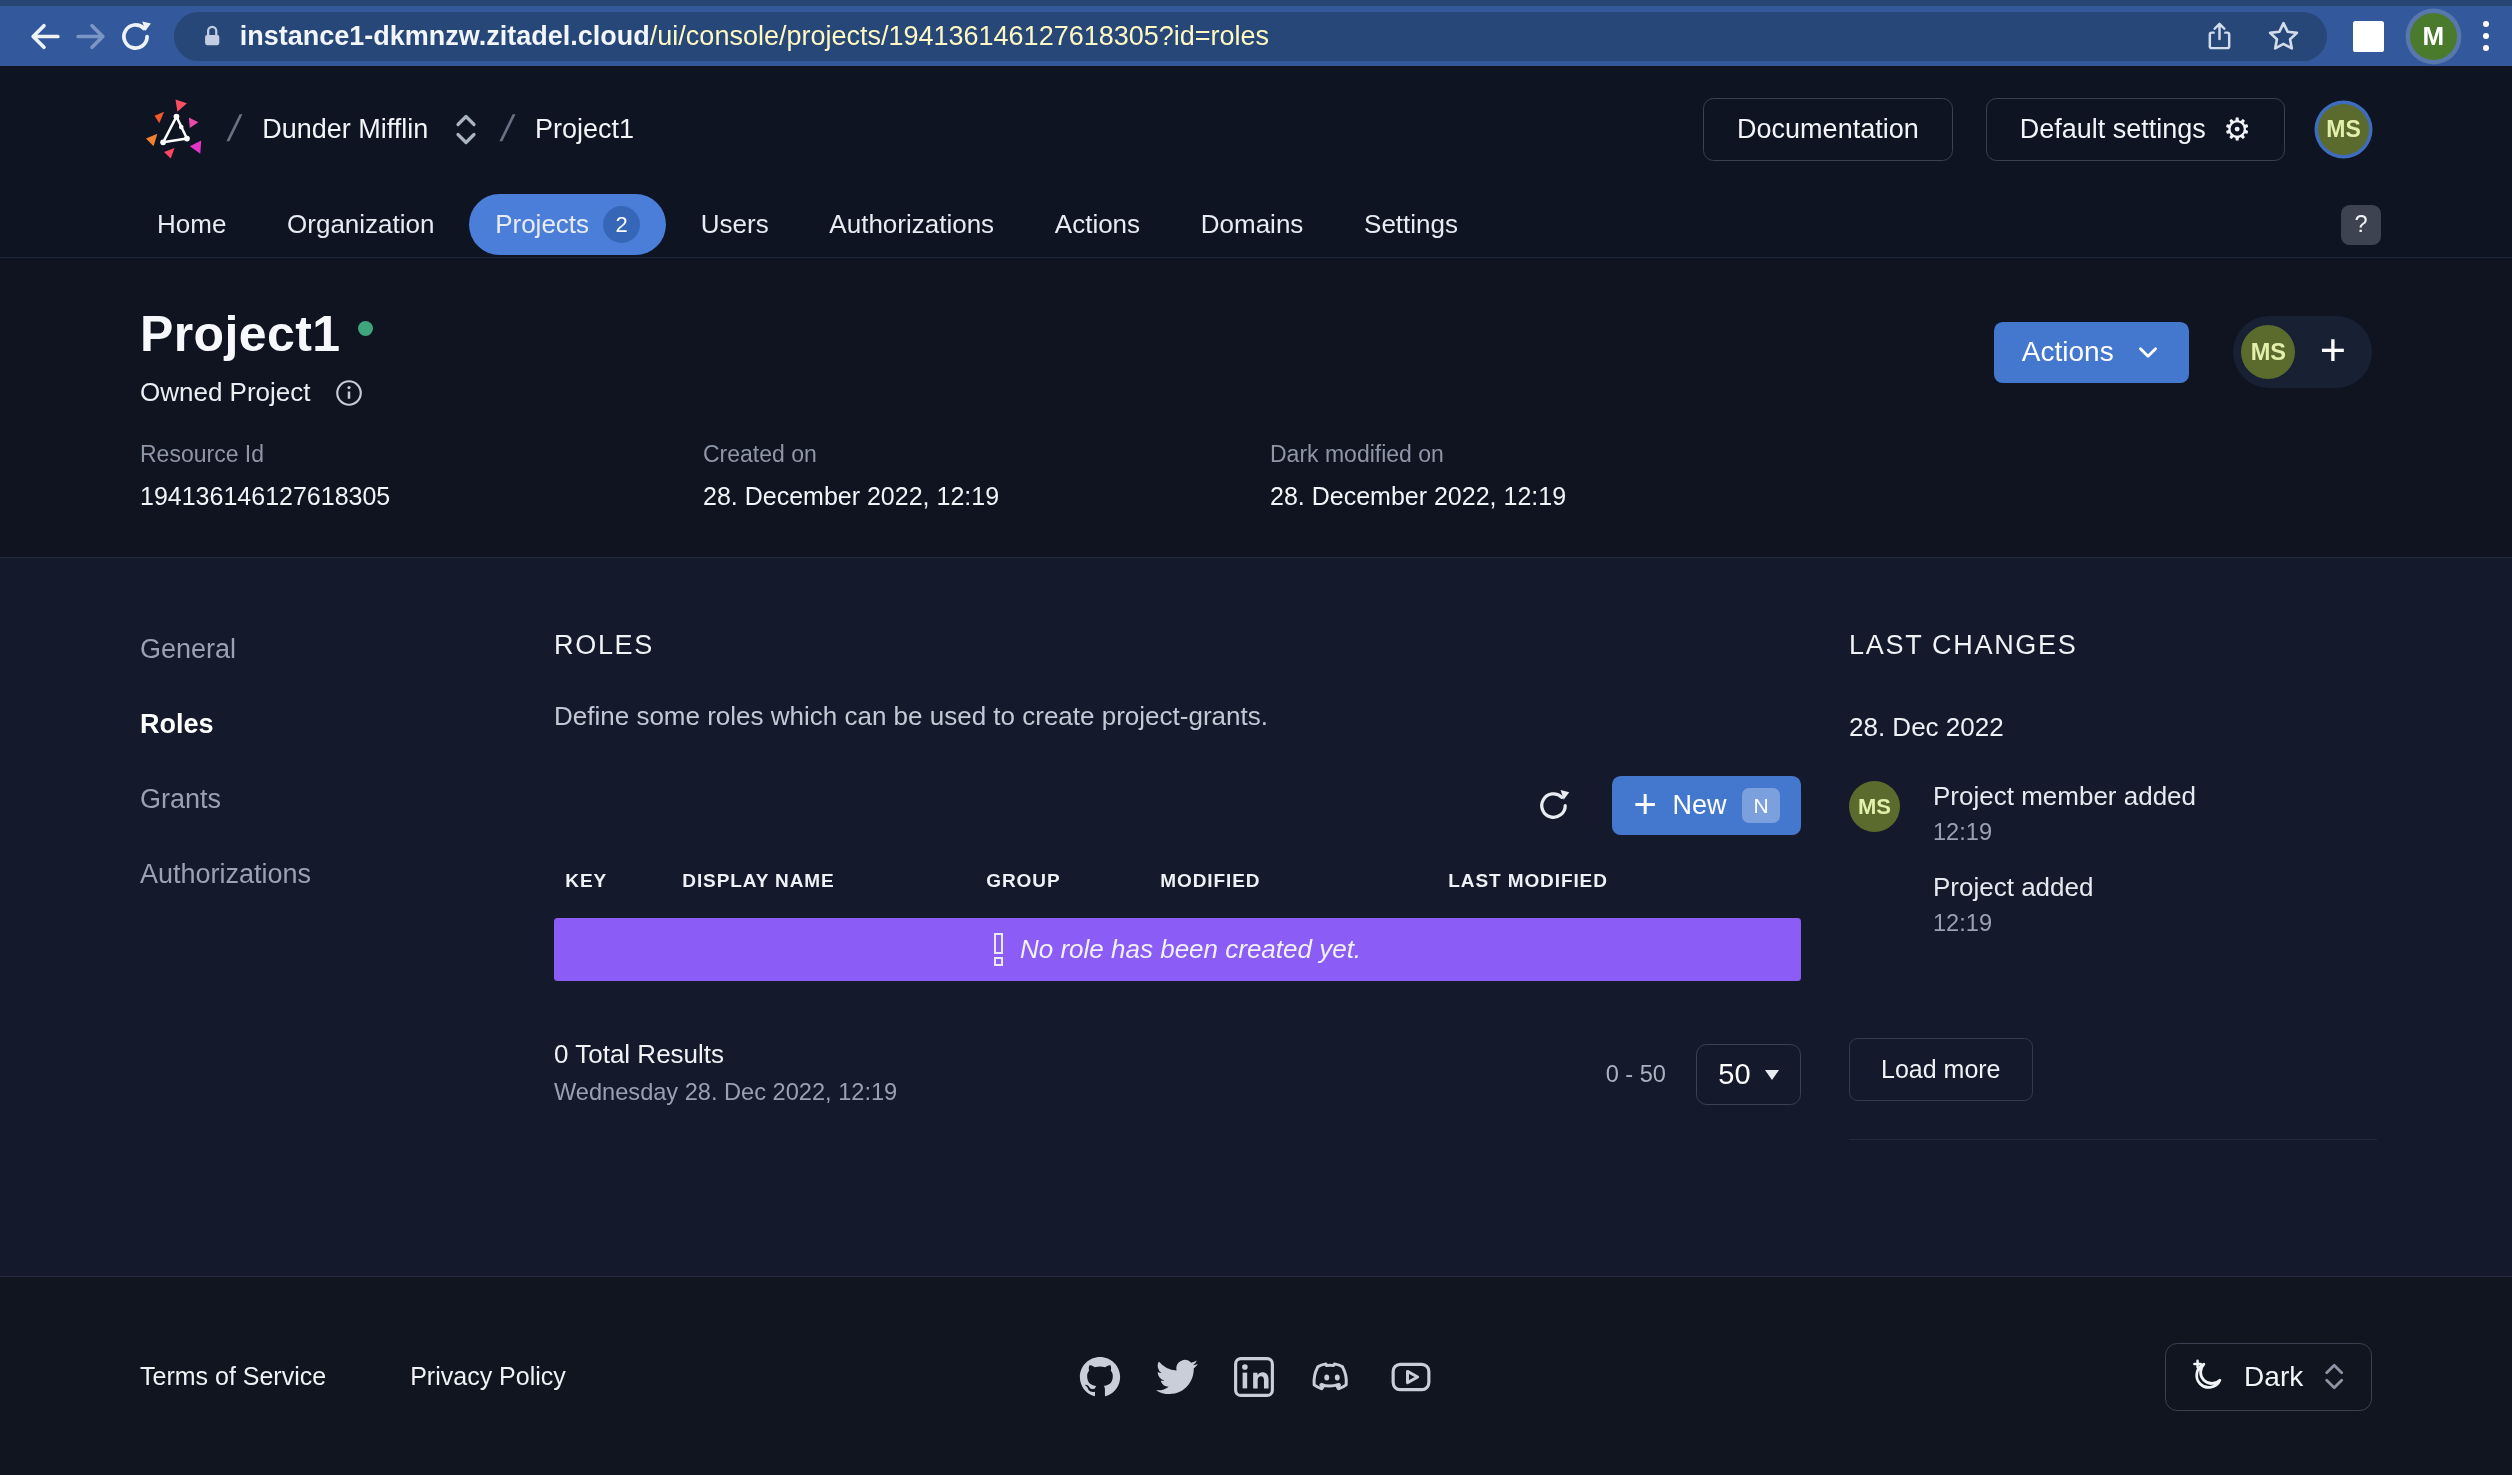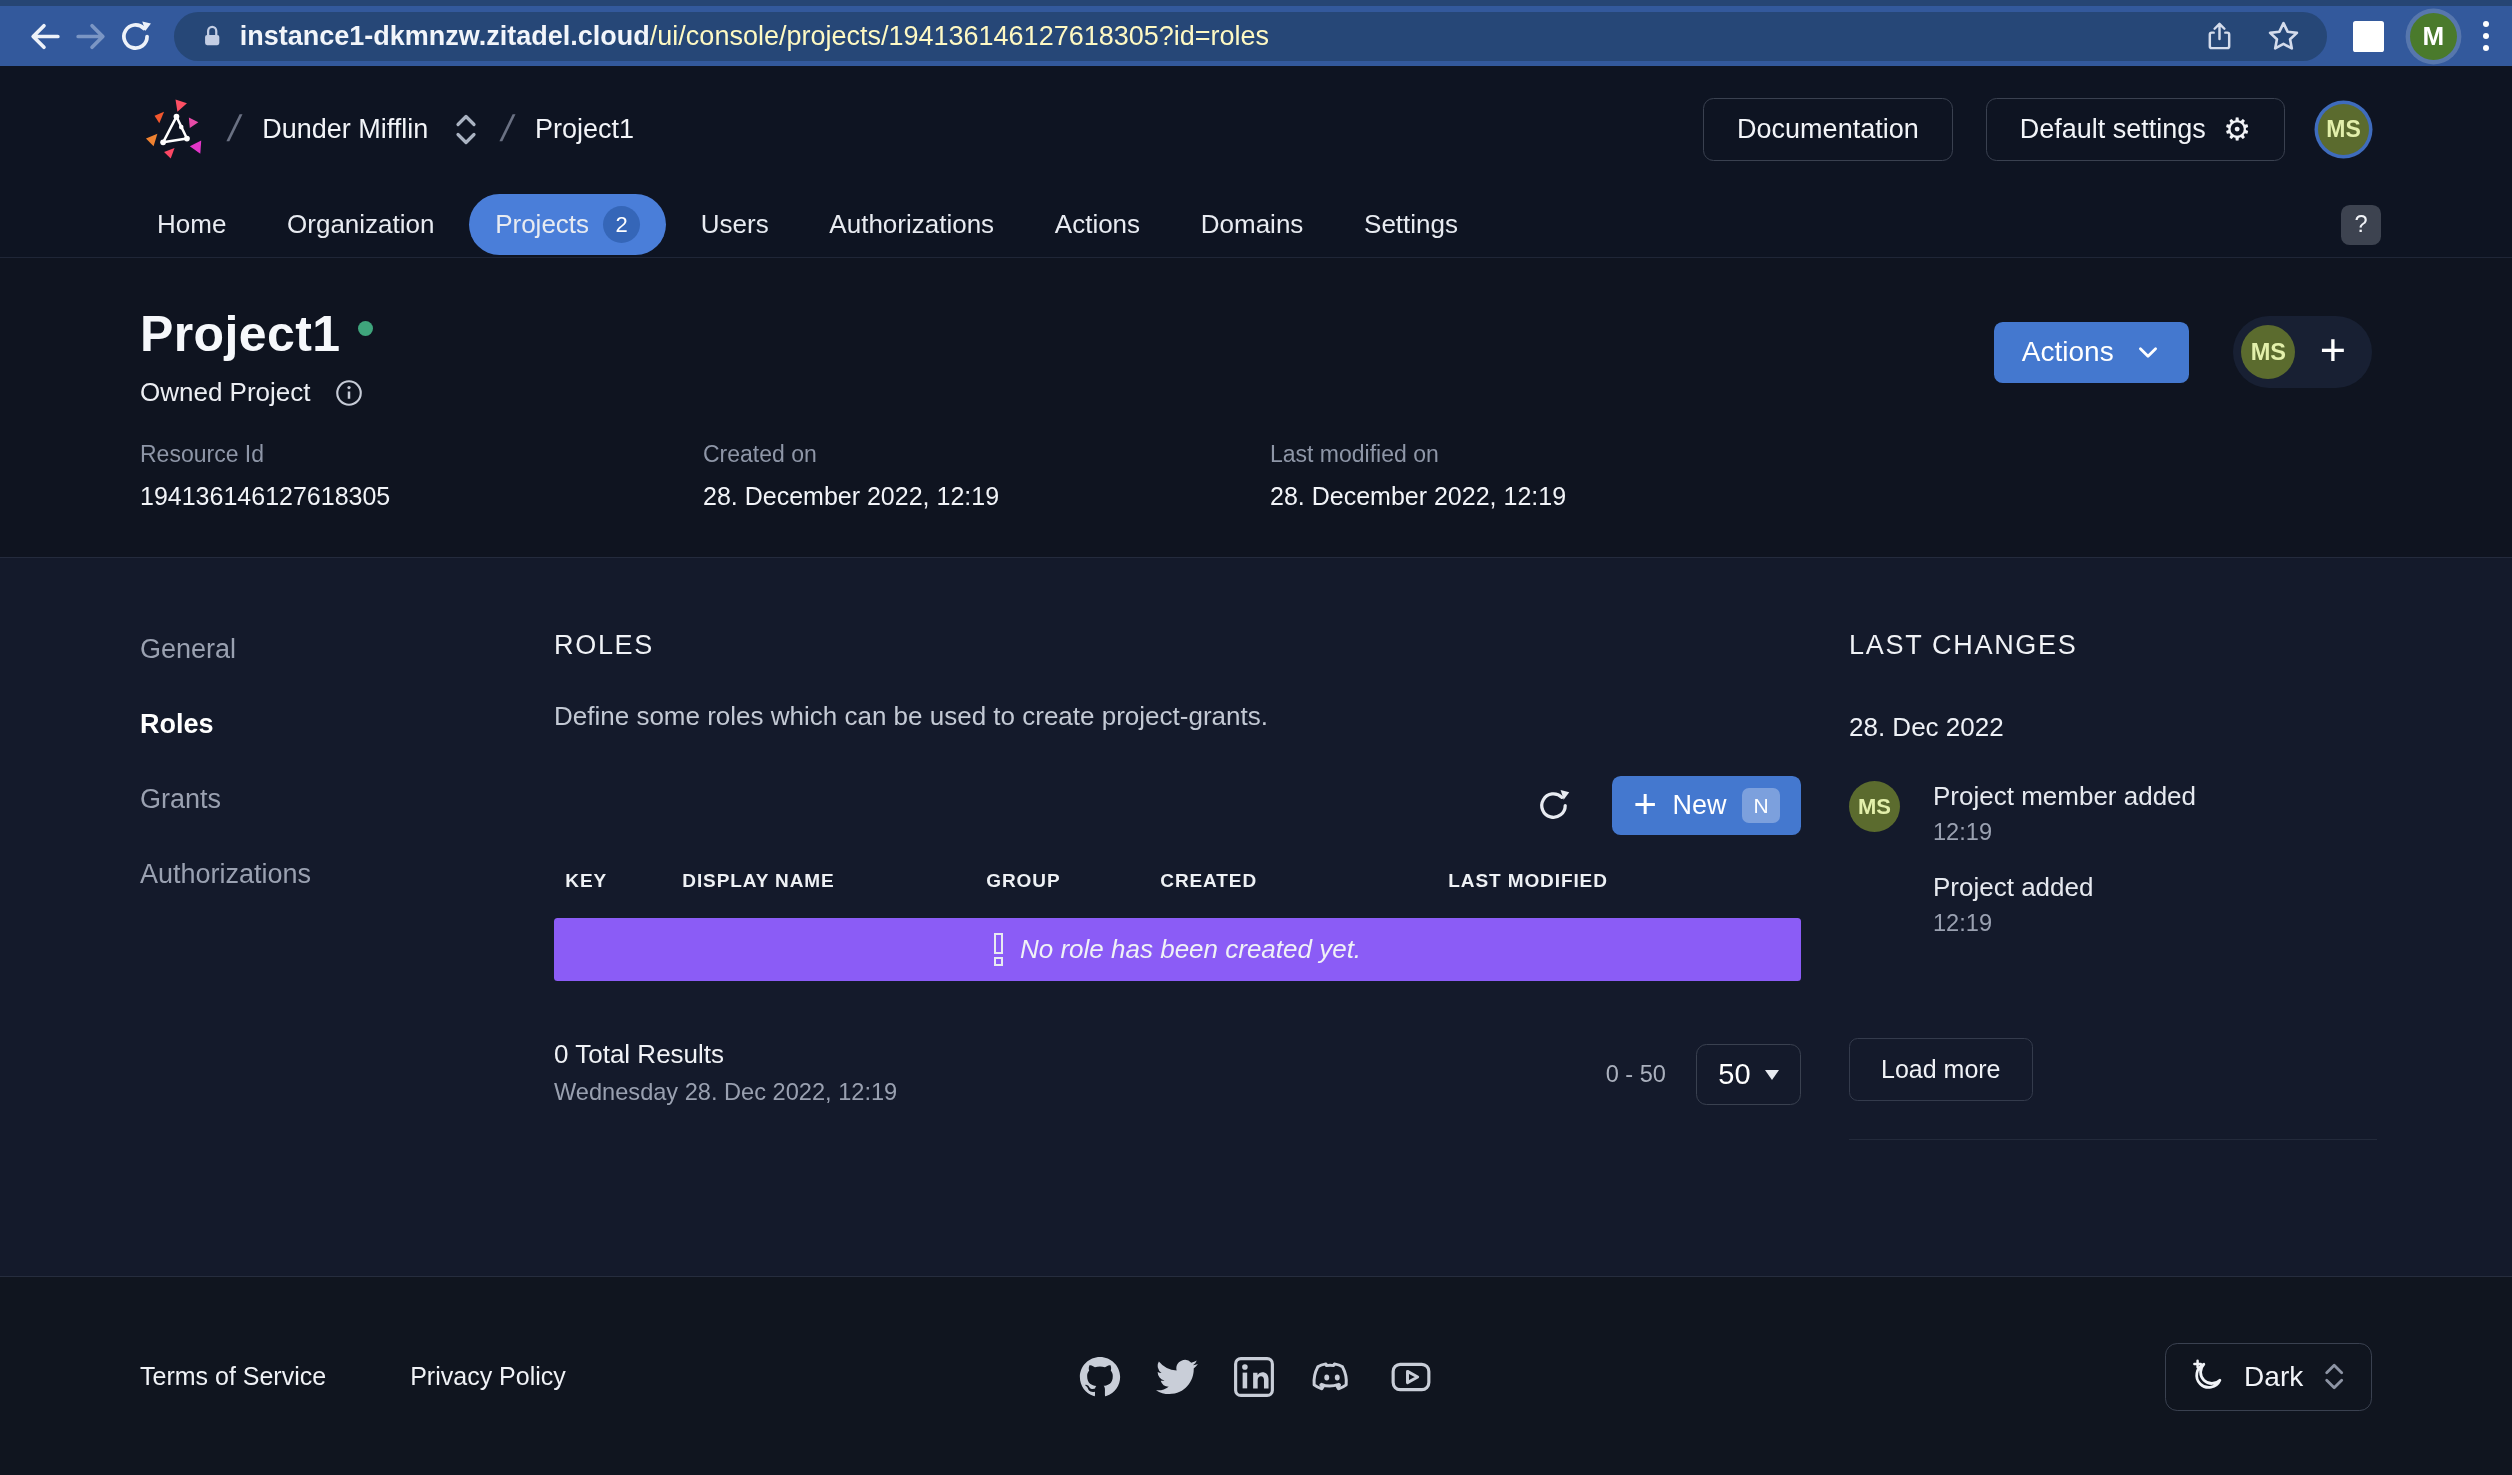--- a/index.html
+++ b/index.html
@@ -283,21 +283,21 @@
   <div class="meta-row">
     <div class="meta-col c2">
       <span class="meta-label">Resource Id</span>
       <span class="meta-value">194136146127618305</span>
     </div>
     <div class="meta-col c3">
       <span class="meta-label">Created on</span>
       <span class="meta-value">28. December 2022, 12:19</span>
     </div>
     <div class="meta-col c4">
-      <span class="meta-label">Last modified on</span>
+      <span class="meta-label">Dark modified on</span>
       <span class="meta-value">28. December 2022, 12:19</span>
     </div>
   </div>
 </div>
 
 <div class="content">
 
   <div class="side-nav">
     <div class="side-item">General</div>
     <div class="side-item active">Roles</div>
@@ -320,21 +320,21 @@
         <span class="new-plus">+</span>
         <span>New</span>
         <span class="kbd-badge">N</span>
       </button>
     </div>
 
     <div class="thead">
       <span class="th-key">KEY</span>
       <span class="th-display">DISPLAY NAME</span>
       <span class="th-group">GROUP</span>
-      <span class="th-created">CREATED</span>
+      <span class="th-created">MODIFIED</span>
       <span class="th-modified">LAST MODIFIED</span>
     </div>
 
     <div class="empty-row">
       <span class="excl">
           <span class="bar"></span>
           <span class="dot"></span>
         </span>
       <span class="empty-text">No role has been created yet.</span>
     </div>

